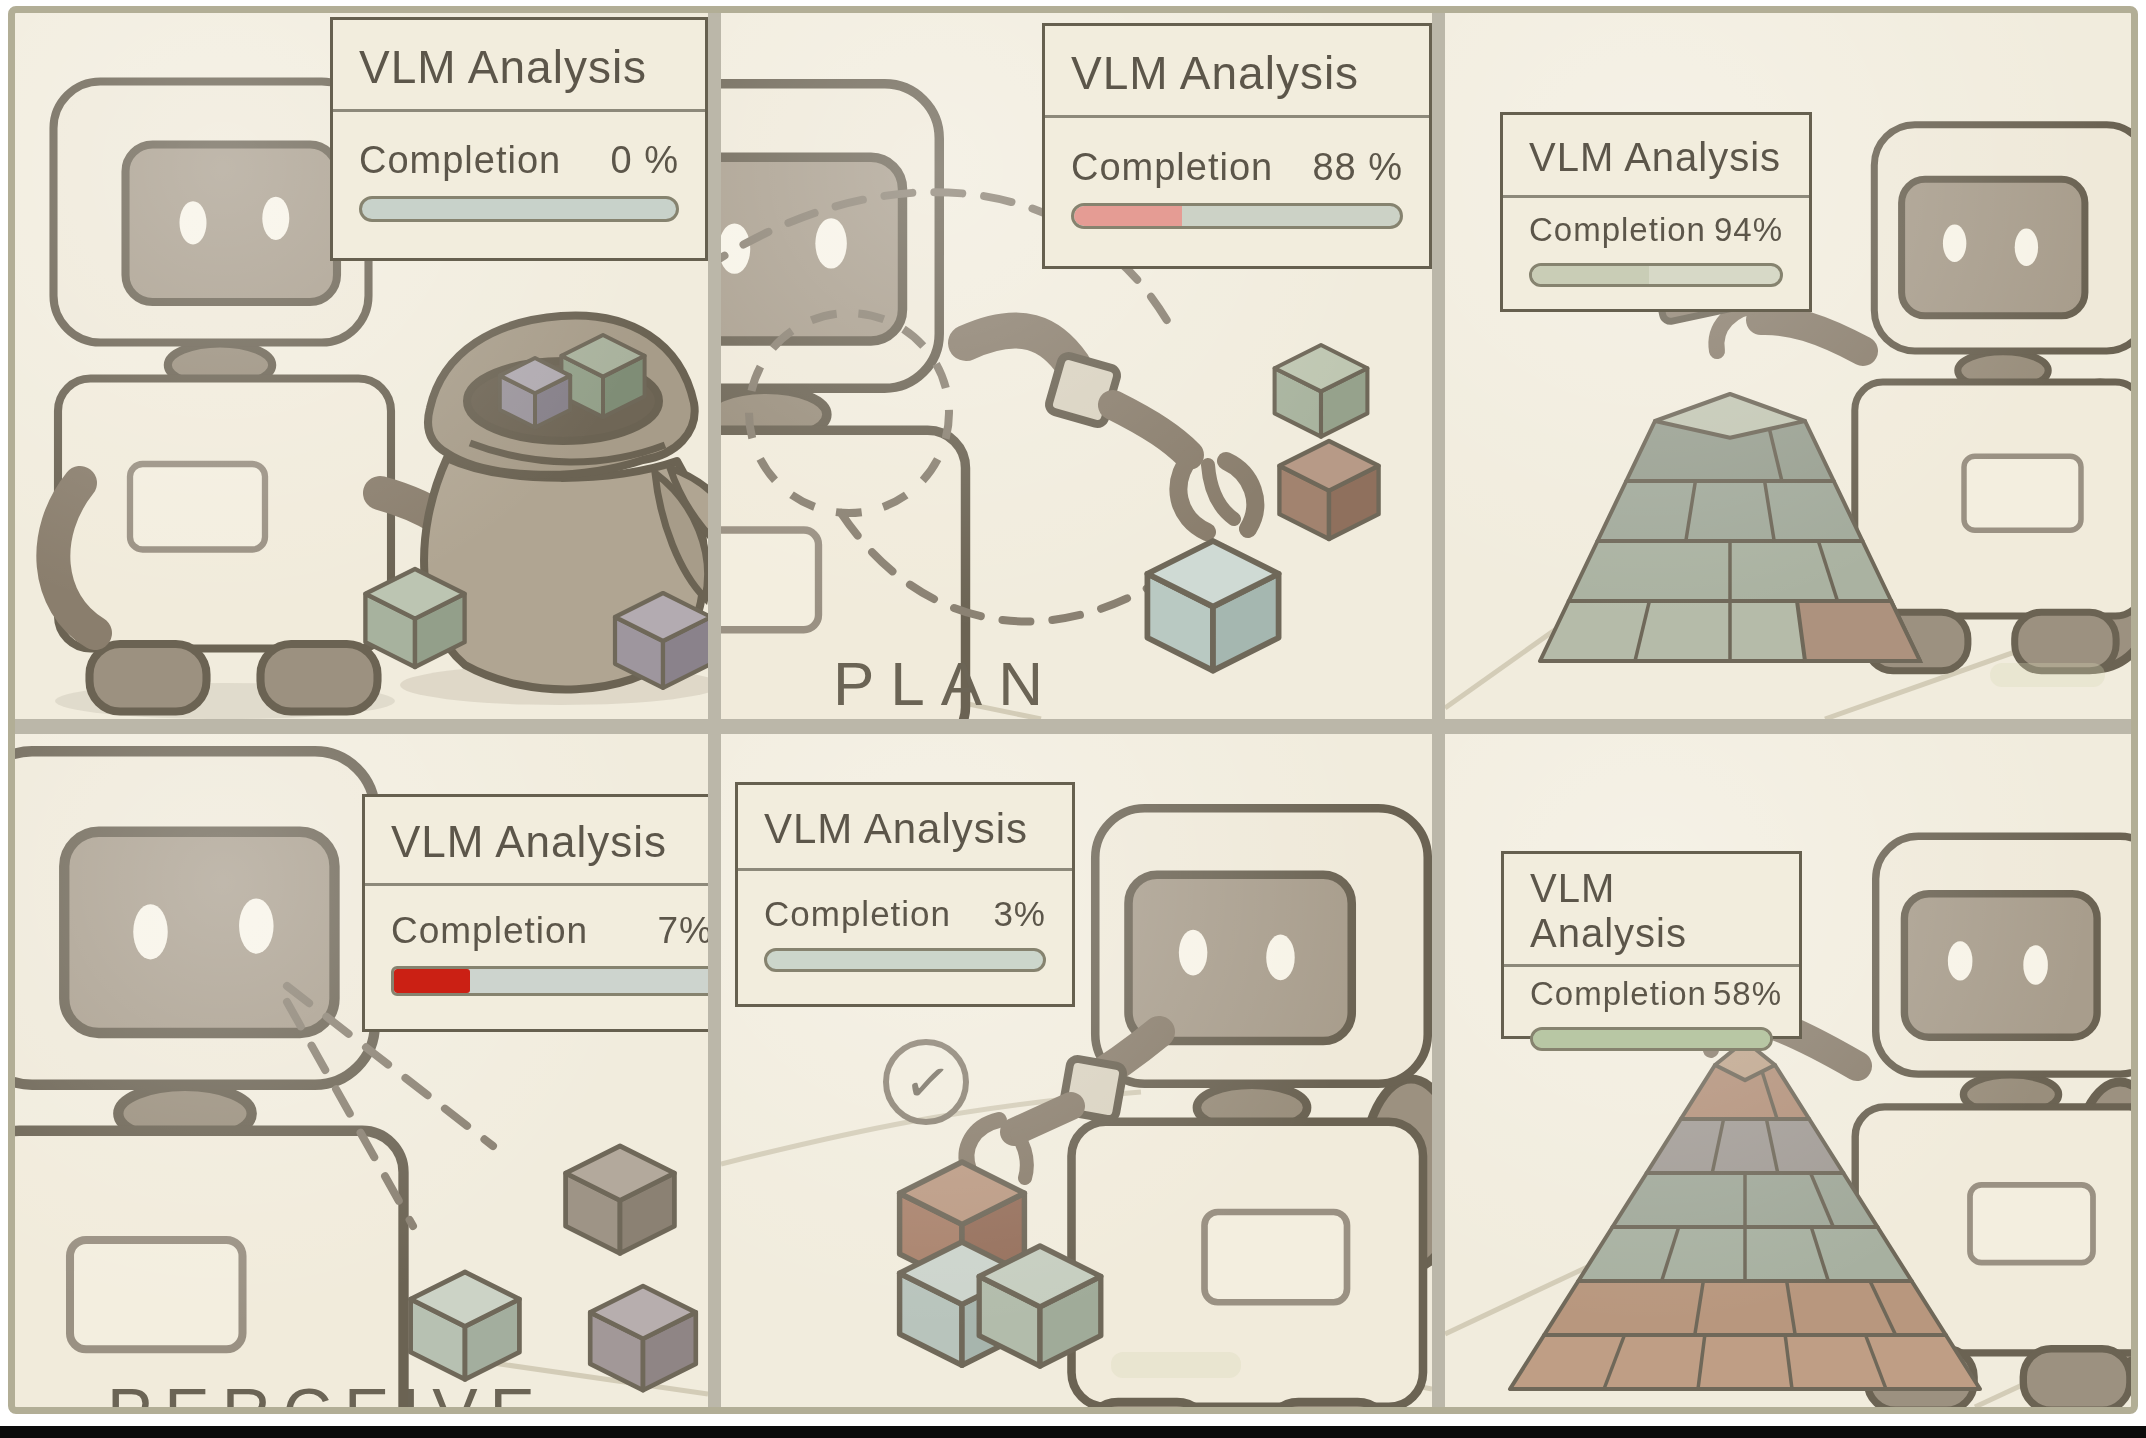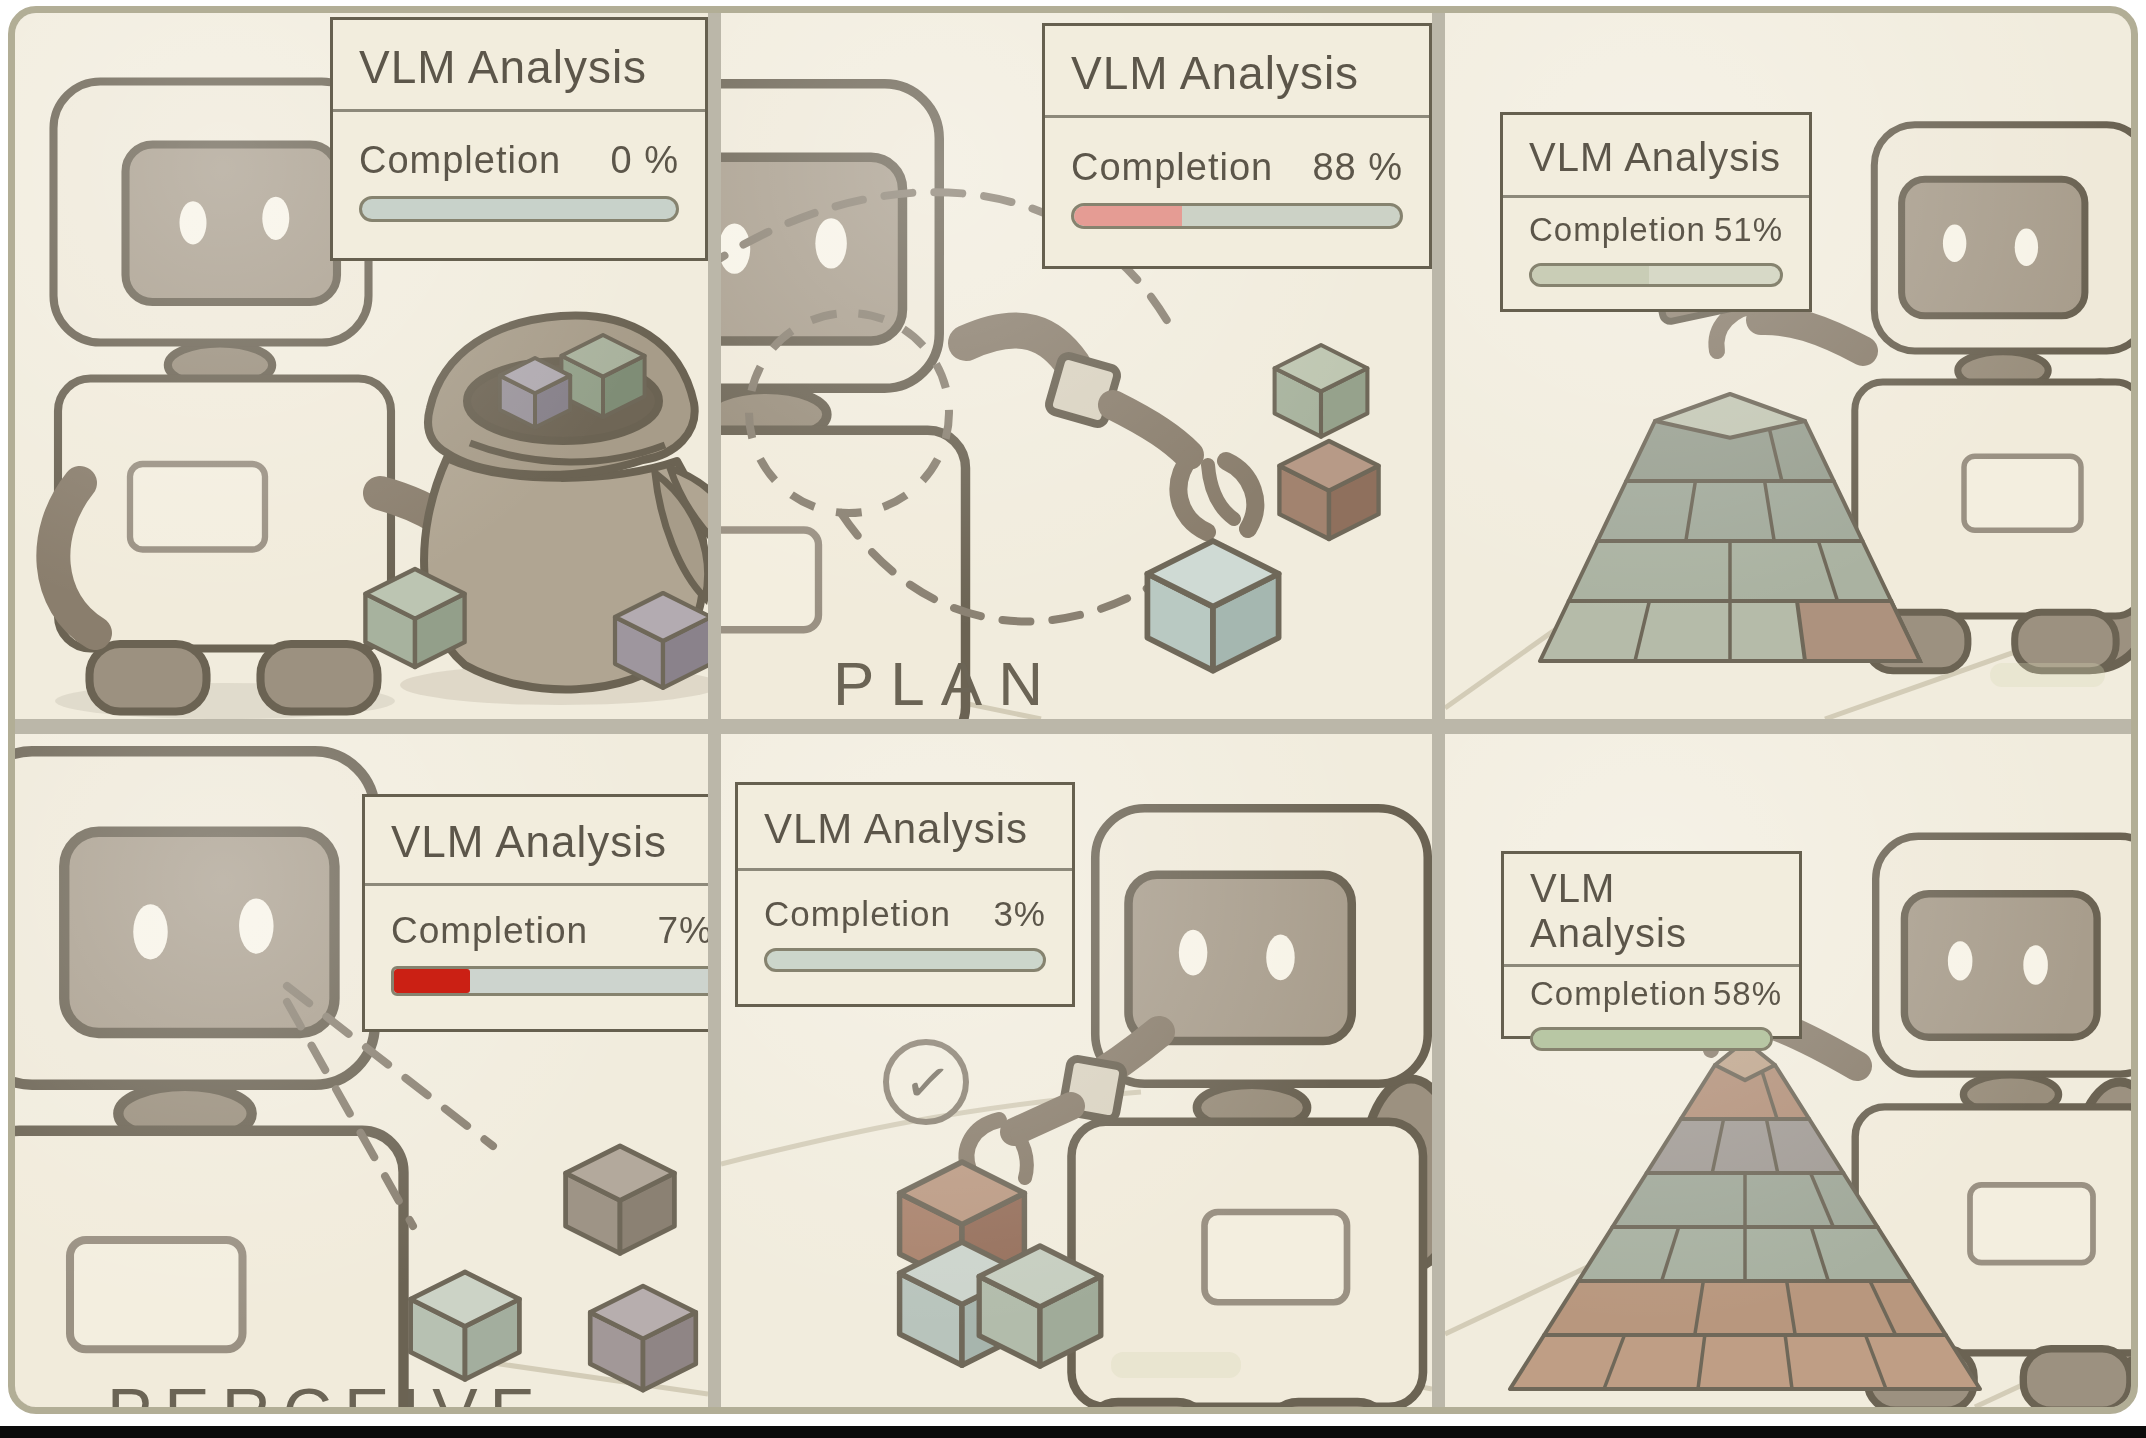--- a/index.html
+++ b/index.html
@@ -1,20 +1,20 @@
 <!DOCTYPE html>
 <html><head>
 <meta charset="utf-8">
 <style>
   html,body{margin:0;padding:0;width:2146px;height:1438px;background:#ffffff;overflow:hidden;
             font-family:"Liberation Sans", sans-serif;}
   #stage{position:relative;width:2146px;height:1438px;}
   
   #frame{position:absolute;left:8px;top:6px;width:2130px;height:1408px;box-sizing:border-box;
-         border:7px solid #b2ae96;border-radius:28px;overflow:hidden;background:#bbb7a9;}
+         border:7px solid #b2ae96;border-radius:8px;overflow:hidden;background:#bbb7a9;}
   .panel{position:absolute;background:#f1ecdd;overflow:hidden;}
   .panel::after{content:"";position:absolute;inset:0;pointer-events:none;
          background:radial-gradient(circle at 30% 22%, rgba(255,255,255,.28), rgba(0,0,0,0) 62%);}
   .panel svg{position:absolute;inset:0;}
   
   .vlm-box{position:absolute;box-sizing:border-box;border:3px solid #66604f;background:#f2eddd;
            color:#5c564a;display:flex;flex-direction:column;z-index:5;}
   .vlm-title{padding:12px 26px 8px 26px;border-bottom:3px solid #8d897a;letter-spacing:1px;
              font-size:var(--ts);display:flex;align-items:center;flex:0 0 auto;min-height:1.5em;}
   .vlm-body{flex:1;padding:8px 26px 18px 26px;display:flex;flex-direction:column;justify-content:center;}
@@ -182,21 +182,21 @@
             <polygon points="210,408 285,381 360,408 285,424.8" fill="#c3c7b4" stroke="#6f6859" stroke-width="4" stroke-linejoin="round"></polygon>
           </g>
       <polygon points="360,648 475,648 446,588 352,588" fill="#ad927e" stroke="#6f6859" stroke-width="4"></polygon>
     </svg>
     <div class="smudge" style="left:545px;top:650px;width:115px;height:24px;"></div>
     <div class="vlm-box" style="left:55px;top:99px;width:312px;height:200px;--ts:40px;--rs:33px;">
       <div class="vlm-title">VLM Analysis</div>
       <div class="vlm-body">
         <div class="vlm-row">
           <span>Completion</span>
-          <span>51%</span>
+          <span>94%</span>
         </div>
         <div class="vlm-bar" style="height: 24px; background-color: rgb(215, 217, 199);">
           <div class="vlm-fill" style="width: 47%; background-color: rgb(201, 205, 182);"></div>
         </div>
       </div>
     </div>
   </div>
 
   <div class="panel" style="left:0;top:721px;width:693px;height:673px;">
     <svg viewBox="0 0 693 673">

